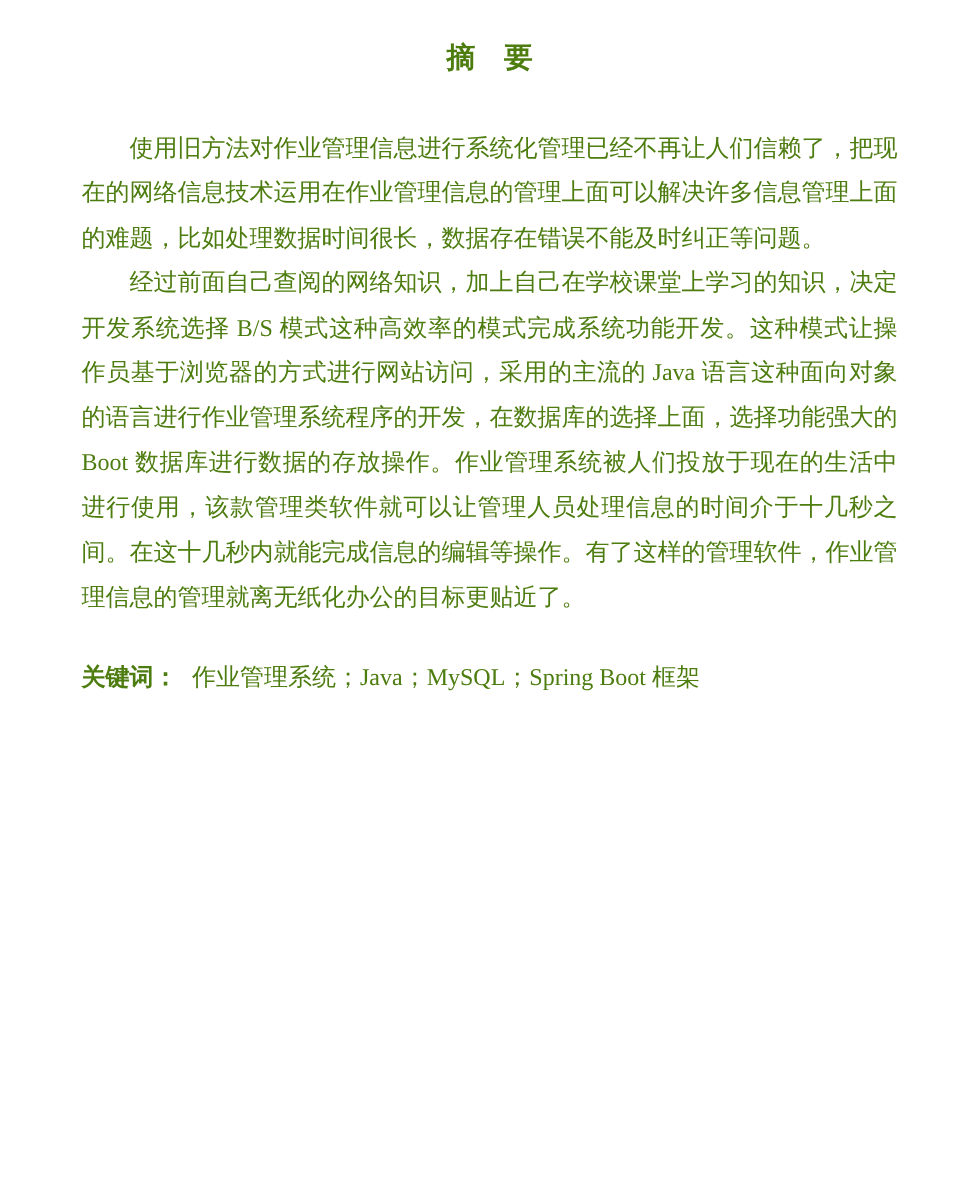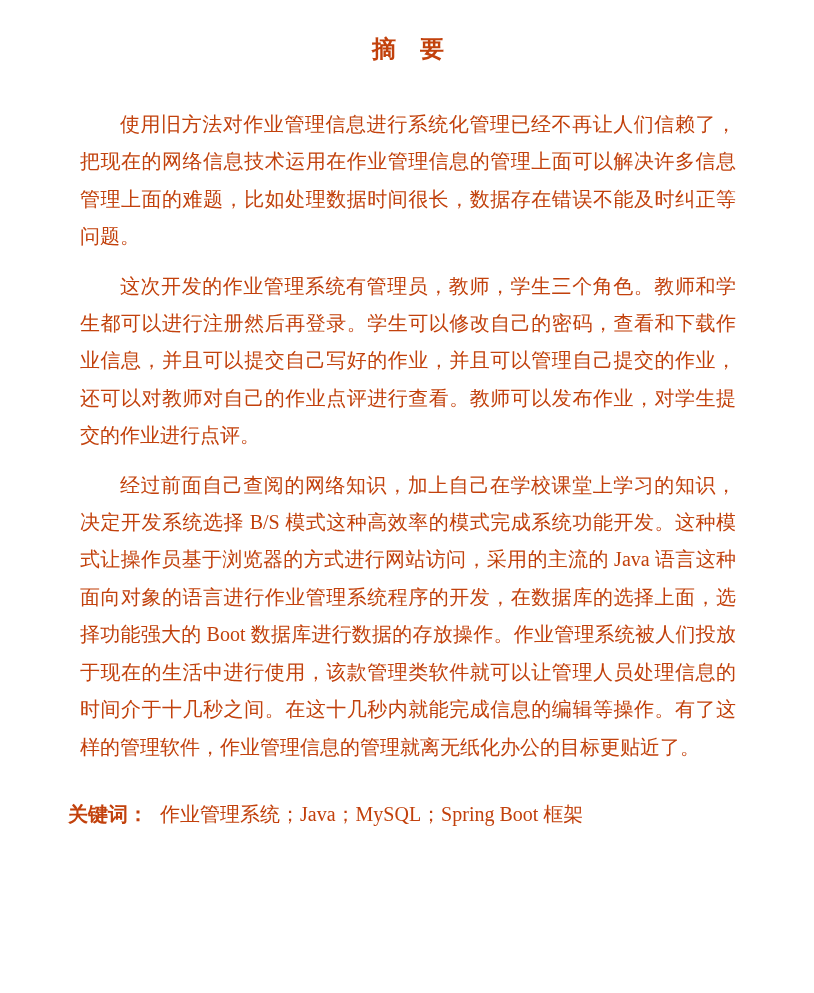--- a/index.html
+++ b/index.html
@@ -6,40 +6,40 @@
     margin: 0;
     padding: 0;
     background: #ffffff;
   }
   .page {
     position: relative;
     width: 814px;
     height: 993px;
     margin: 0 auto;
     background: #ffffff;
-    color: #c2410c;
+    color: #4d7c0f;
     box-sizing: border-box;
     padding: 34px 66px 0 68px;
     font-family: "Liberation Serif", "DejaVu Serif", serif;
     overflow: hidden;
   }
   .doc-title {
     font-size: 24px;
     font-weight: bold;
     text-align: center;
     margin: 0 0 42px 0;
     line-height: 30px;
   }
   .body-para {
     font-size: 20px;
     line-height: 37.4px;
     text-align: justify;
     text-justify: inter-ideograph;
     text-indent: 2em;
-    margin: 12px;
+    margin: 0;
     word-break: break-all;
     font-family: Liberation Serif, serif;
   }
   .keywords-line {
     font-size: 20px;
     line-height: 37.4px;
     margin: 30px 0 0 0;
   }
   .kw-label {
     font-weight: bold;
@@ -51,20 +51,19 @@
   }
 </style>
 </head>
 <body>
 
 <div class="page">
   <h1 class="doc-title">摘　要</h1>
 
   <p class="body-para">使用旧方法对作业管理信息进行系统化管理已经不再让人们信赖了，把现在的网络信息技术运用在作业管理信息的管理上面可以解决许多信息管理上面的难题，比如处理数据时间很长，数据存在错误不能及时纠正等问题。</p>
 
-  <p class="body-para">这次开发的作业管理系统有管理员，教师，学生三个角色。教师和学生都可以进行注册然后再登录。学生可以修改自己的密码，查看和下载作业信息，并且可以提交自己写好的作业，并且可以管理自己提交的作业，还可以对教师对自己的作业点评进行查看。教师可以发布作业，对学生提交的作业进行点评。</p>
 
   <p class="body-para">经过前面自己查阅的网络知识，加上自己在学校课堂上学习的知识，决定开发系统选择 B/S 模式这种高效率的模式完成系统功能开发。这种模式让操作员基于浏览器的方式进行网站访问，采用的主流的 Java 语言这种面向对象的语言进行作业管理系统程序的开发，在数据库的选择上面，选择功能强大的 Boot 数据库进行数据的存放操作。作业管理系统被人们投放于现在的生活中进行使用，该款管理类软件就可以让管理人员处理信息的时间介于十几秒之间。在这十几秒内就能完成信息的编辑等操作。有了这样的管理软件，作业管理信息的管理就离无纸化办公的目标更贴近了。</p>
 
   <p class="keywords-line">
     <span class="kw-label">关键词：</span><span class="kw-text">作业管理系统；Java；MySQL；Spring Boot 框架</span>
   </p>
 </div>
 
 </body></html>

